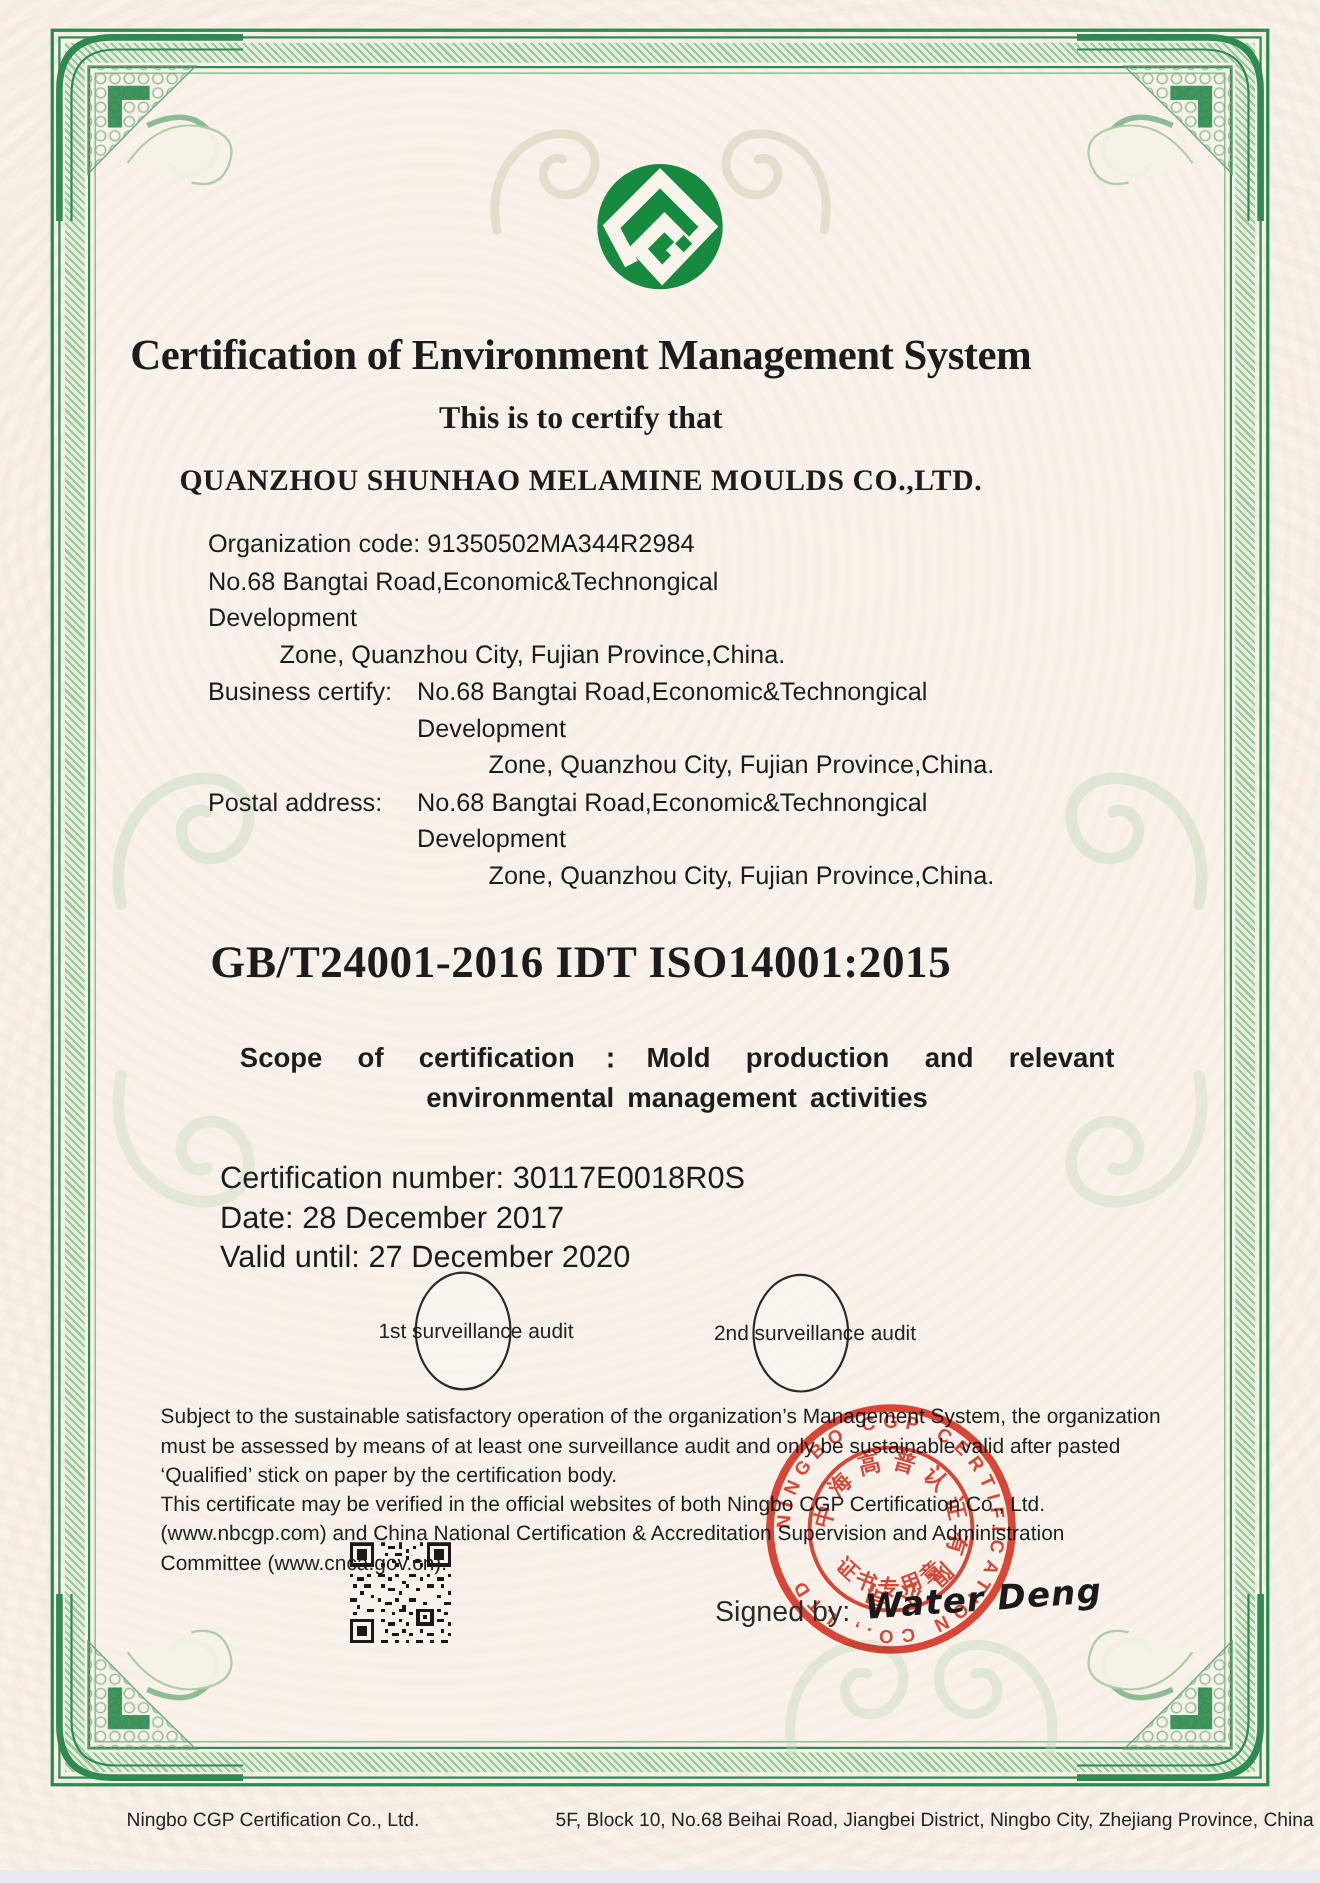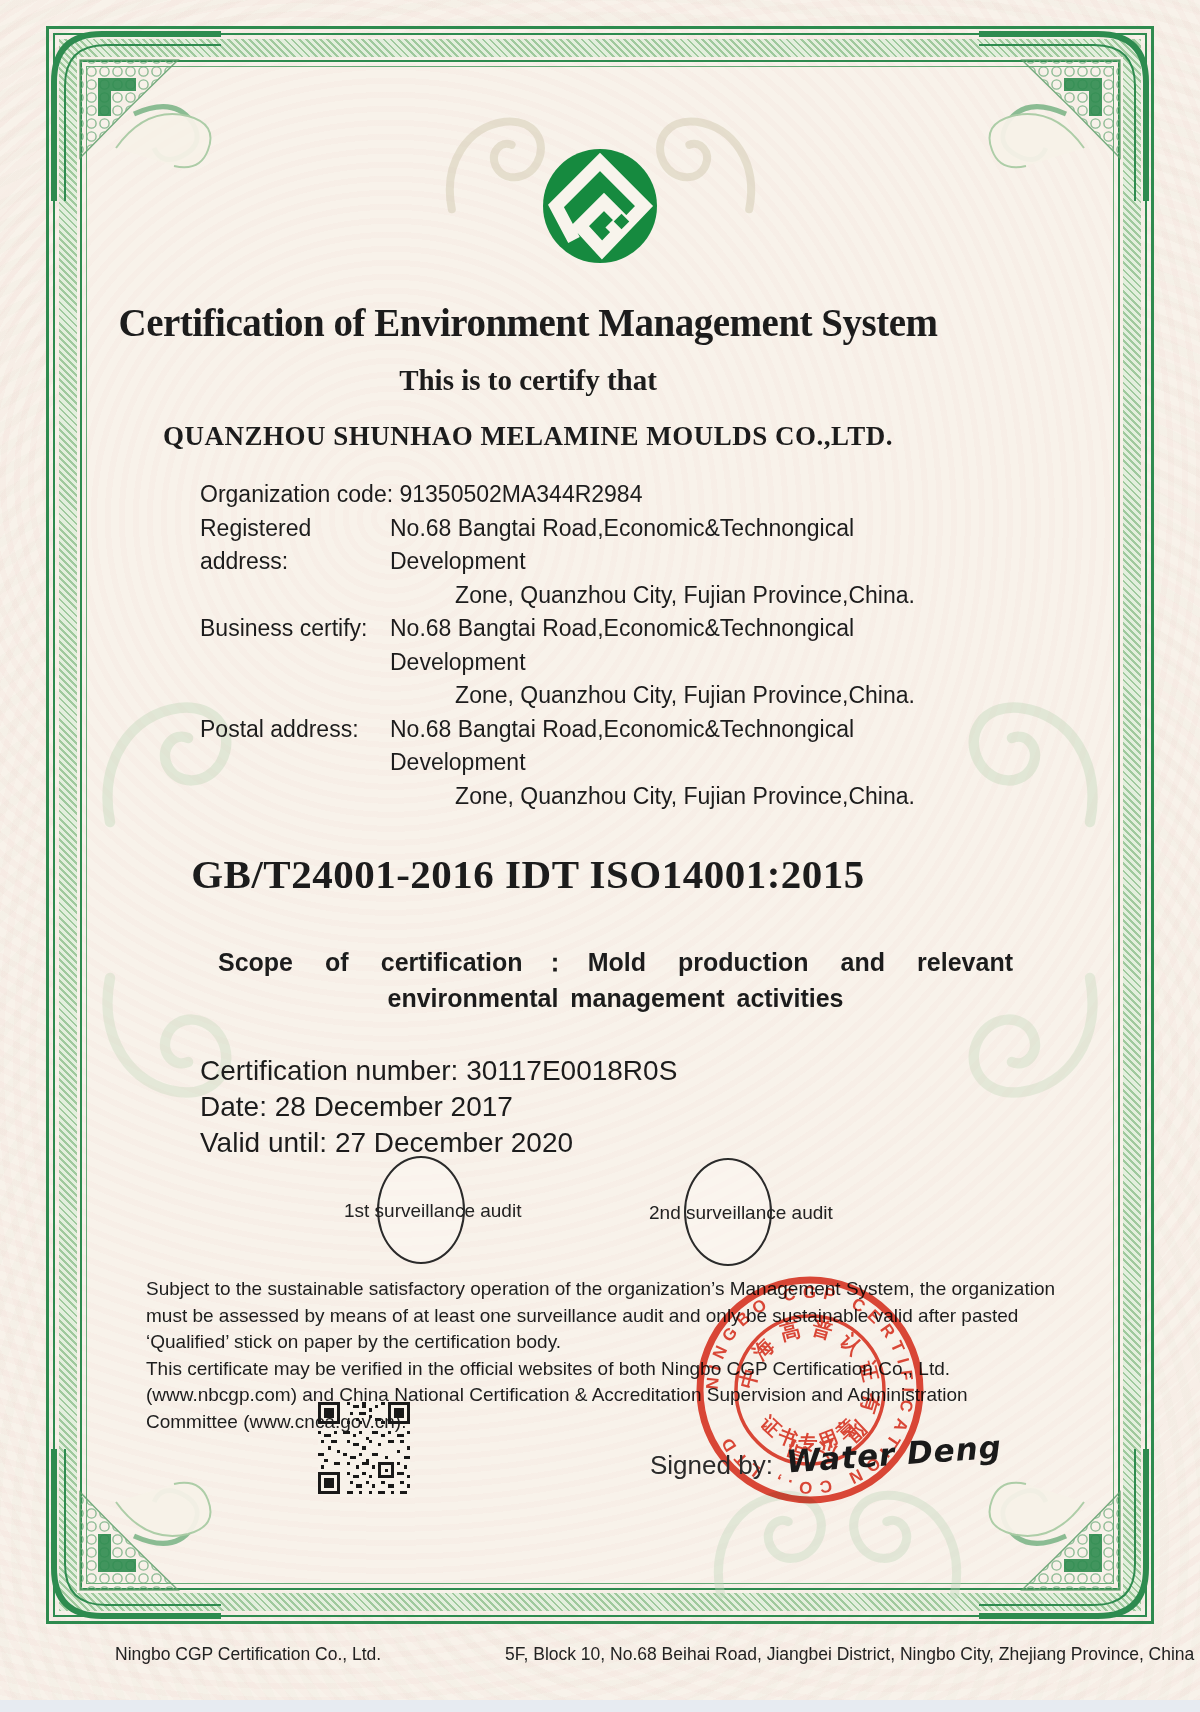--- a/index.html
+++ b/index.html
@@ -25,21 +25,21 @@
   .c-bl{left:46px;bottom:88px;transform:scaleY(-1);}
   .c-br{right:46px;bottom:88px;transform:scale(-1,-1);}
   .flourish{position:absolute;color:#b9d3b2;}
   .scan-strip{position:absolute;left:0;bottom:0;width:1200px;height:12px;background:#e7ebf1;}
   
   .serifbold{font-family:"Liberation Serif",serif;font-weight:700;}
   .ctr{left:0;width:1056px;text-align:center;}
   #title{top:300px;font-size:39px;letter-spacing:-0.5px;}
   #certify-line{top:364px;font-size:29px;}
   #company{top:421px;font-size:27px;letter-spacing:0.5px;}
-  #details{left:200px;top:478px;font-size:23px;line-height:33.5px;width:880px;}
+  #details{left:189px;top:478px;font-size:23px;line-height:33.5px;width:880px;}
   .detail-row{display:flex;}
   .d-label{width:190px;flex:0 0 190px;}
   .d-val{width:590px;flex:0 0 590px;}
   .d-val .l2{text-align:center;}
   #statement{top:726px;left:125px;width:950px;text-align:center;font-size:27.5px;line-height:33px;}
   #standard{top:850px;font-size:41px;letter-spacing:0.5px;}
   #scope{left:218px;top:944px;width:795px;font-weight:700;font-size:25px;line-height:36px;
          text-align:justify;text-align-last:center;word-spacing:5px;}
   #certinfo{left:200px;top:1053px;font-size:28px;line-height:36px;}
   .ellipse{border:2px solid #2a2a2a;border-radius:50%;width:84px;height:104px;background:rgba(252,249,244,.45);}
@@ -152,21 +152,20 @@
   <div class="abs ctr serifbold" id="title">Certification of Environment Management System</div>
   <div class="abs ctr serifbold" id="certify-line">This is to certify that</div>
   <div class="abs ctr serifbold" id="company">QUANZHOU SHUNHAO MELAMINE MOULDS CO.,LTD.</div>
 
   <div class="abs" id="details">
     <div class="detail-row">
       <span>Organization code:</span>&nbsp;
       <span>91350502MA344R2984</span>
     </div>
     <div class="detail-row">
-      <div class="d-label">Registered address:</div>
       <div class="d-val">
         <div class="l1">No.68 Bangtai Road,Economic&amp;Technongical Development</div>
         <div class="l2">Zone, Quanzhou City, Fujian Province,China.</div>
       </div>
     </div>
     <div class="detail-row">
       <div class="d-label">Business certify:</div>
       <div class="d-val">
         <div class="l1">No.68 Bangtai Road,Economic&amp;Technongical Development</div>
         <div class="l2">Zone, Quanzhou City, Fujian Province,China.</div>

